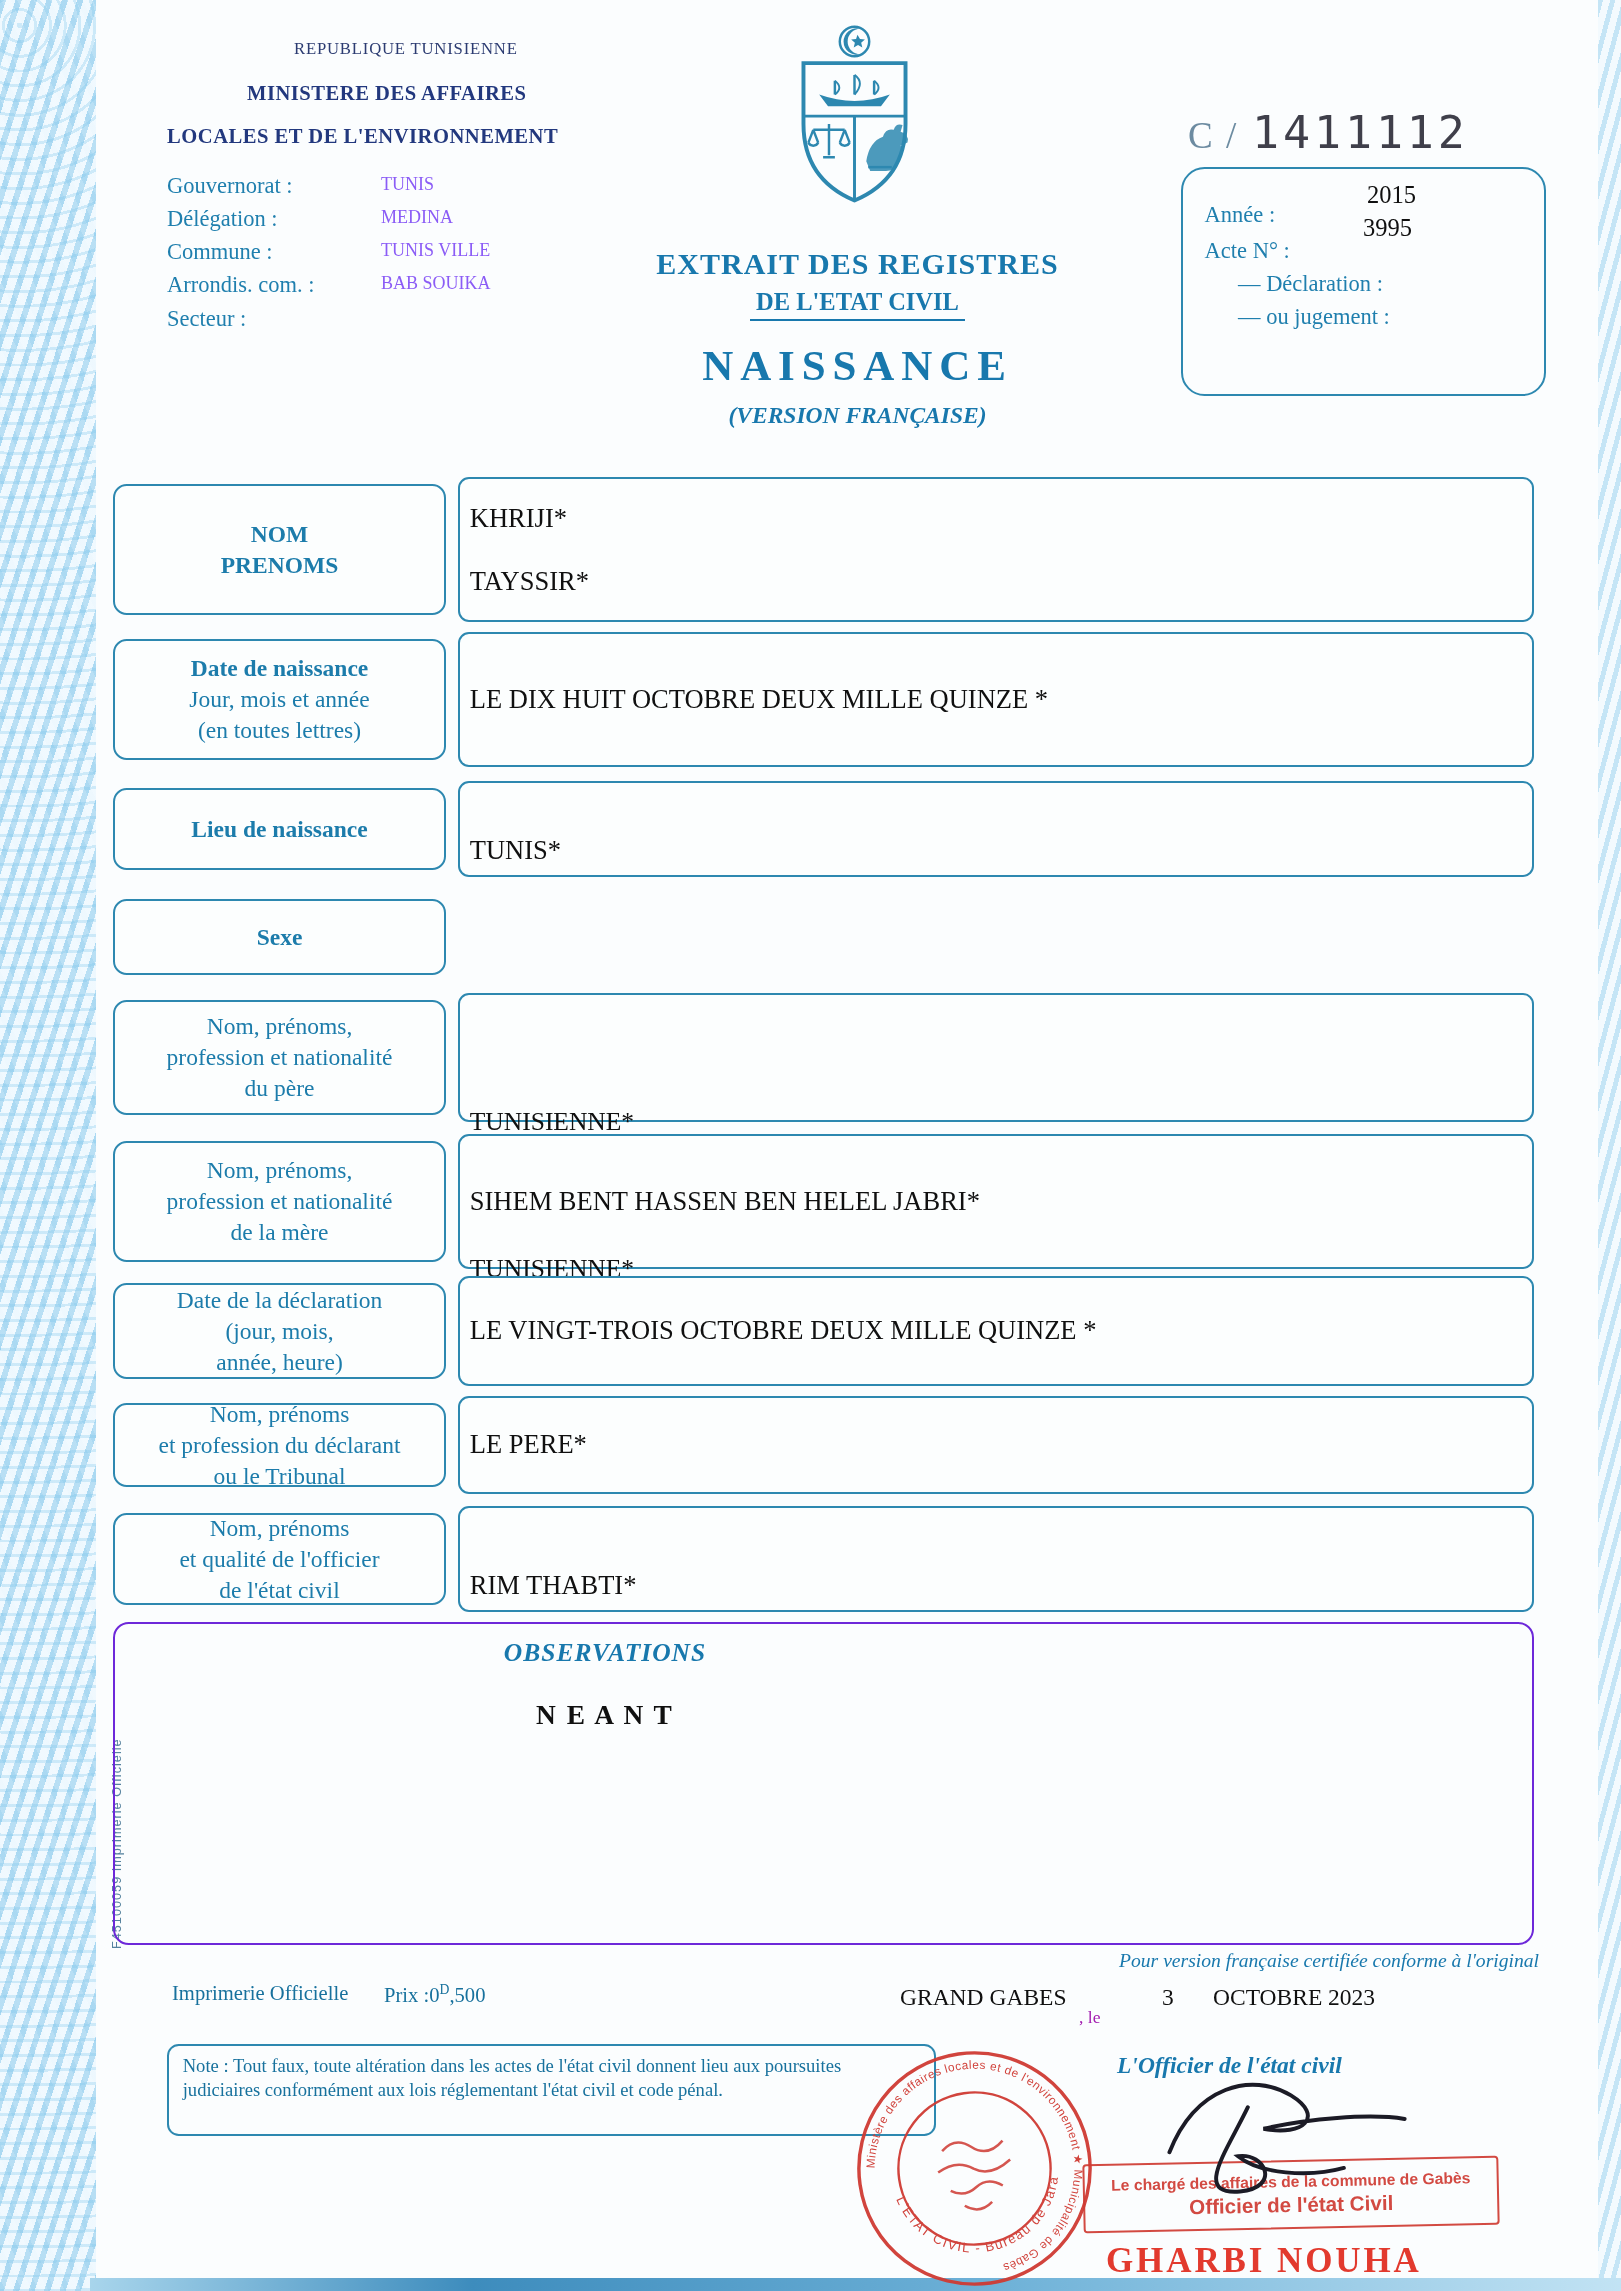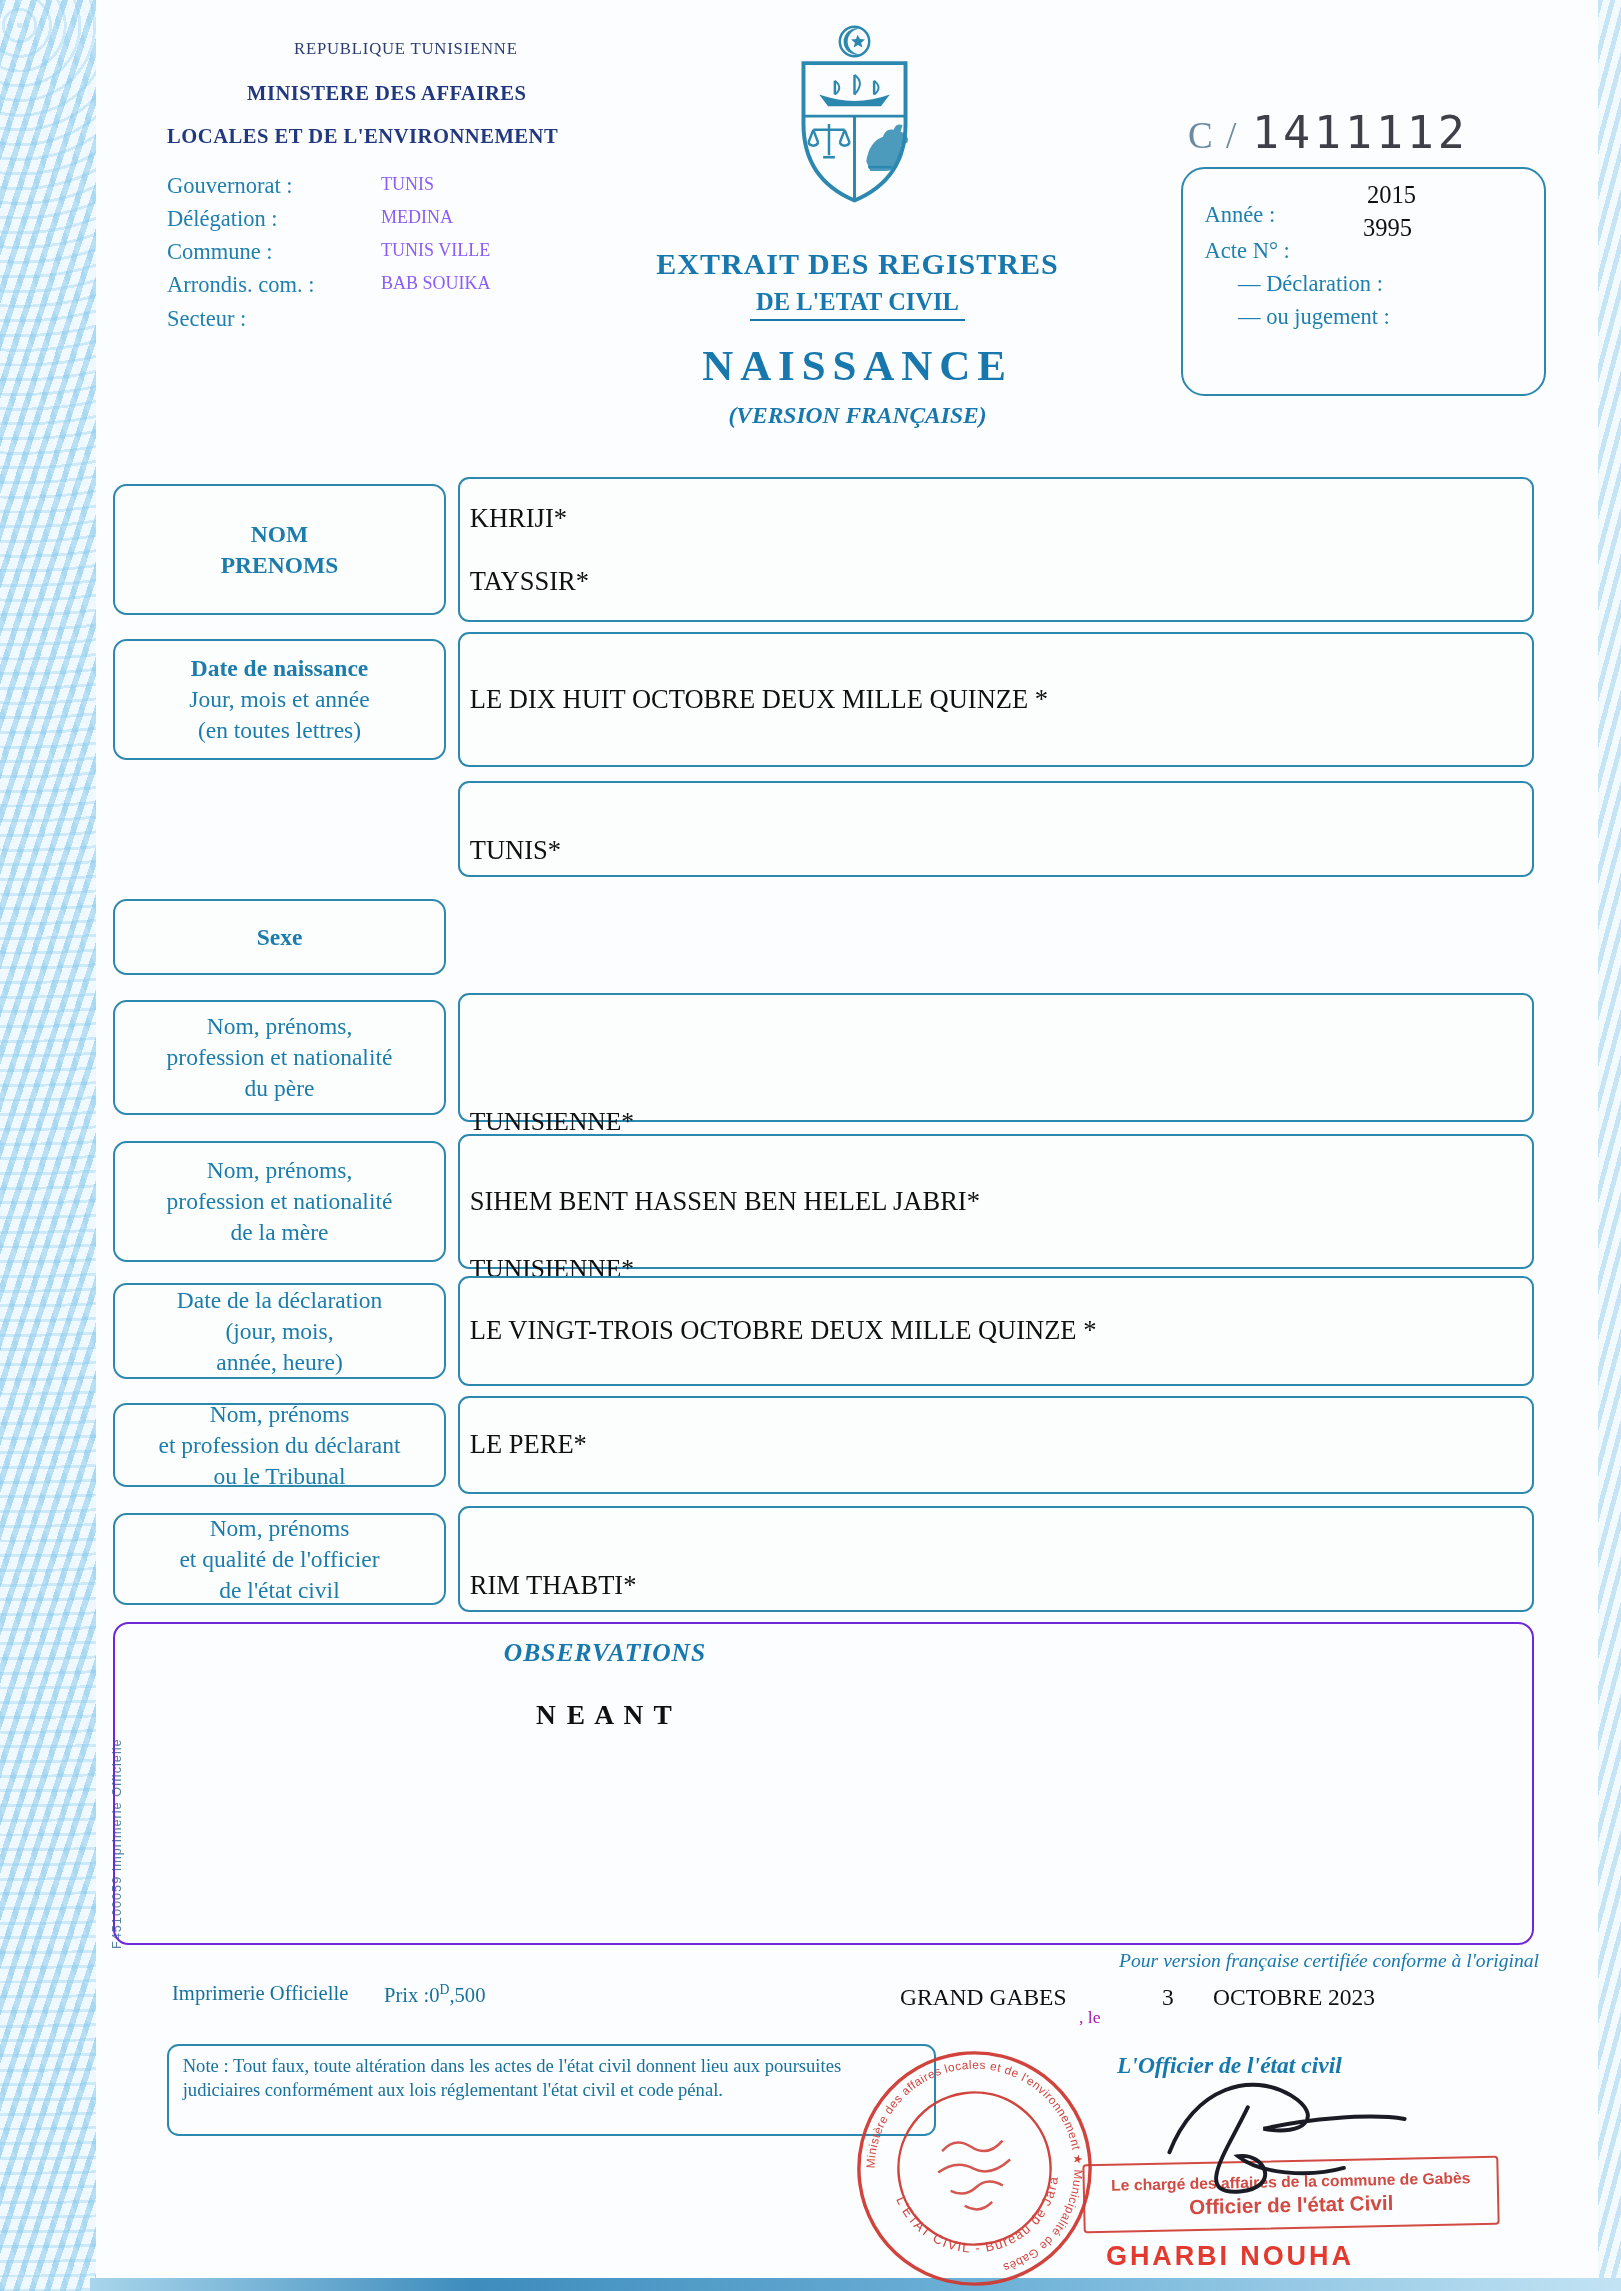--- a/index.html
+++ b/index.html
@@ -69,21 +69,21 @@
   .fo-date{position:absolute;left:1213px;top:1984px;font-size:23.5px;color:#101010}
   .note-box{position:absolute;left:167px;top:2044px;width:769px;height:92px;border:2px solid #2d88b0;border-radius:11.8px;
     padding:7.8px 13.7px;font-size:18.6px;line-height:1.32;color:#17719d}
   .fo-officier{position:absolute;left:1117px;top:2052px;font-size:23.5px;font-weight:bold;font-style:italic;color:#1878ad}
   .stamp-circle{position:absolute;left:851px;top:2045px;width:247px;height:247px;transform:rotate(-8deg);opacity:.95}
   .stamp-rect{position:absolute;left:1083px;top:2160px;width:416px;height:69px;border:2.9px solid #cf3b33;border-radius:3.9px;
     transform:rotate(-1.2deg);display:flex;flex-direction:column;justify-content:center;text-align:center;color:#cf3b33;
     font-family:"Liberation Sans",sans-serif;opacity:.92}
   .stamp-rect .l1{font-size:15.7px;font-weight:bold}
   .stamp-rect .l2{font-size:20.6px;font-weight:bold;margin-top:2px}
-  .officer-name{position:absolute;left:1106px;top:2241px;font-size:27px;font-weight:bold;color:#e23a2e;letter-spacing:2.9px;font-family:Liberation Sans, sans-serif}
+  .officer-name{position:absolute;left:1106px;top:2241px;font-size:35px;font-weight:bold;color:#e23a2e;letter-spacing:2.9px;font-family:Liberation Serif, serif}
   .signature{position:absolute;left:1142px;top:2058px;width:294px;height:167px}
 </style>
 </head>
 <body>
 
 <div class="edge-left"></div>
 <div class="edge-right"></div>
 <div class="edge-bottom"></div>
 <div class="side-code">F45100059  Imprimerie Officielle</div>
 
@@ -167,20 +167,23 @@
     <div class="lab lab-bold">Date de naissance</div>
     <div class="lab">Jour, mois et année
 (en toutes lettres)</div>
   </div>
   <div class="val-box">
     <div class="val">LE DIX HUIT OCTOBRE  DEUX MILLE QUINZE *</div>
   </div>
 </div>
 
 <div class="row" style="top:781px;height:96px">
+  <div class="lab-box">
+    <div class="lab lab-bold">Lieu de naissance</div>
+  </div>
   <div class="val-box v-low">
     <div class="val">TUNIS*</div>
   </div>
 </div>
 
 <div class="row" style="top:892px;height:90px">
   <div class="lab-box">
     <div class="lab lab-bold">Sexe</div>
   </div>
 </div>

